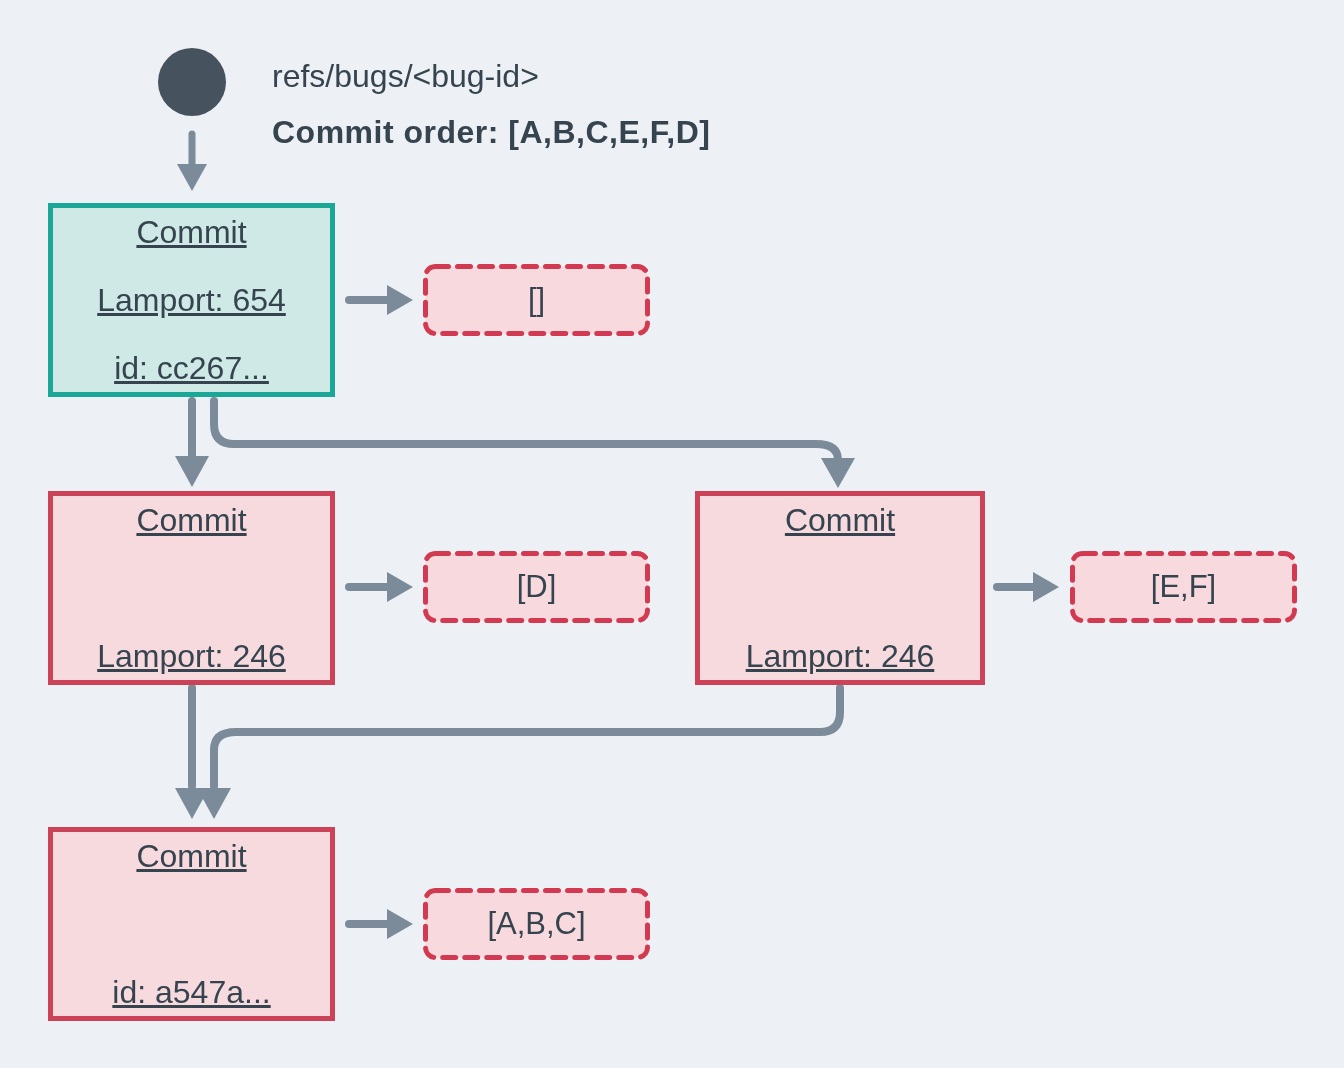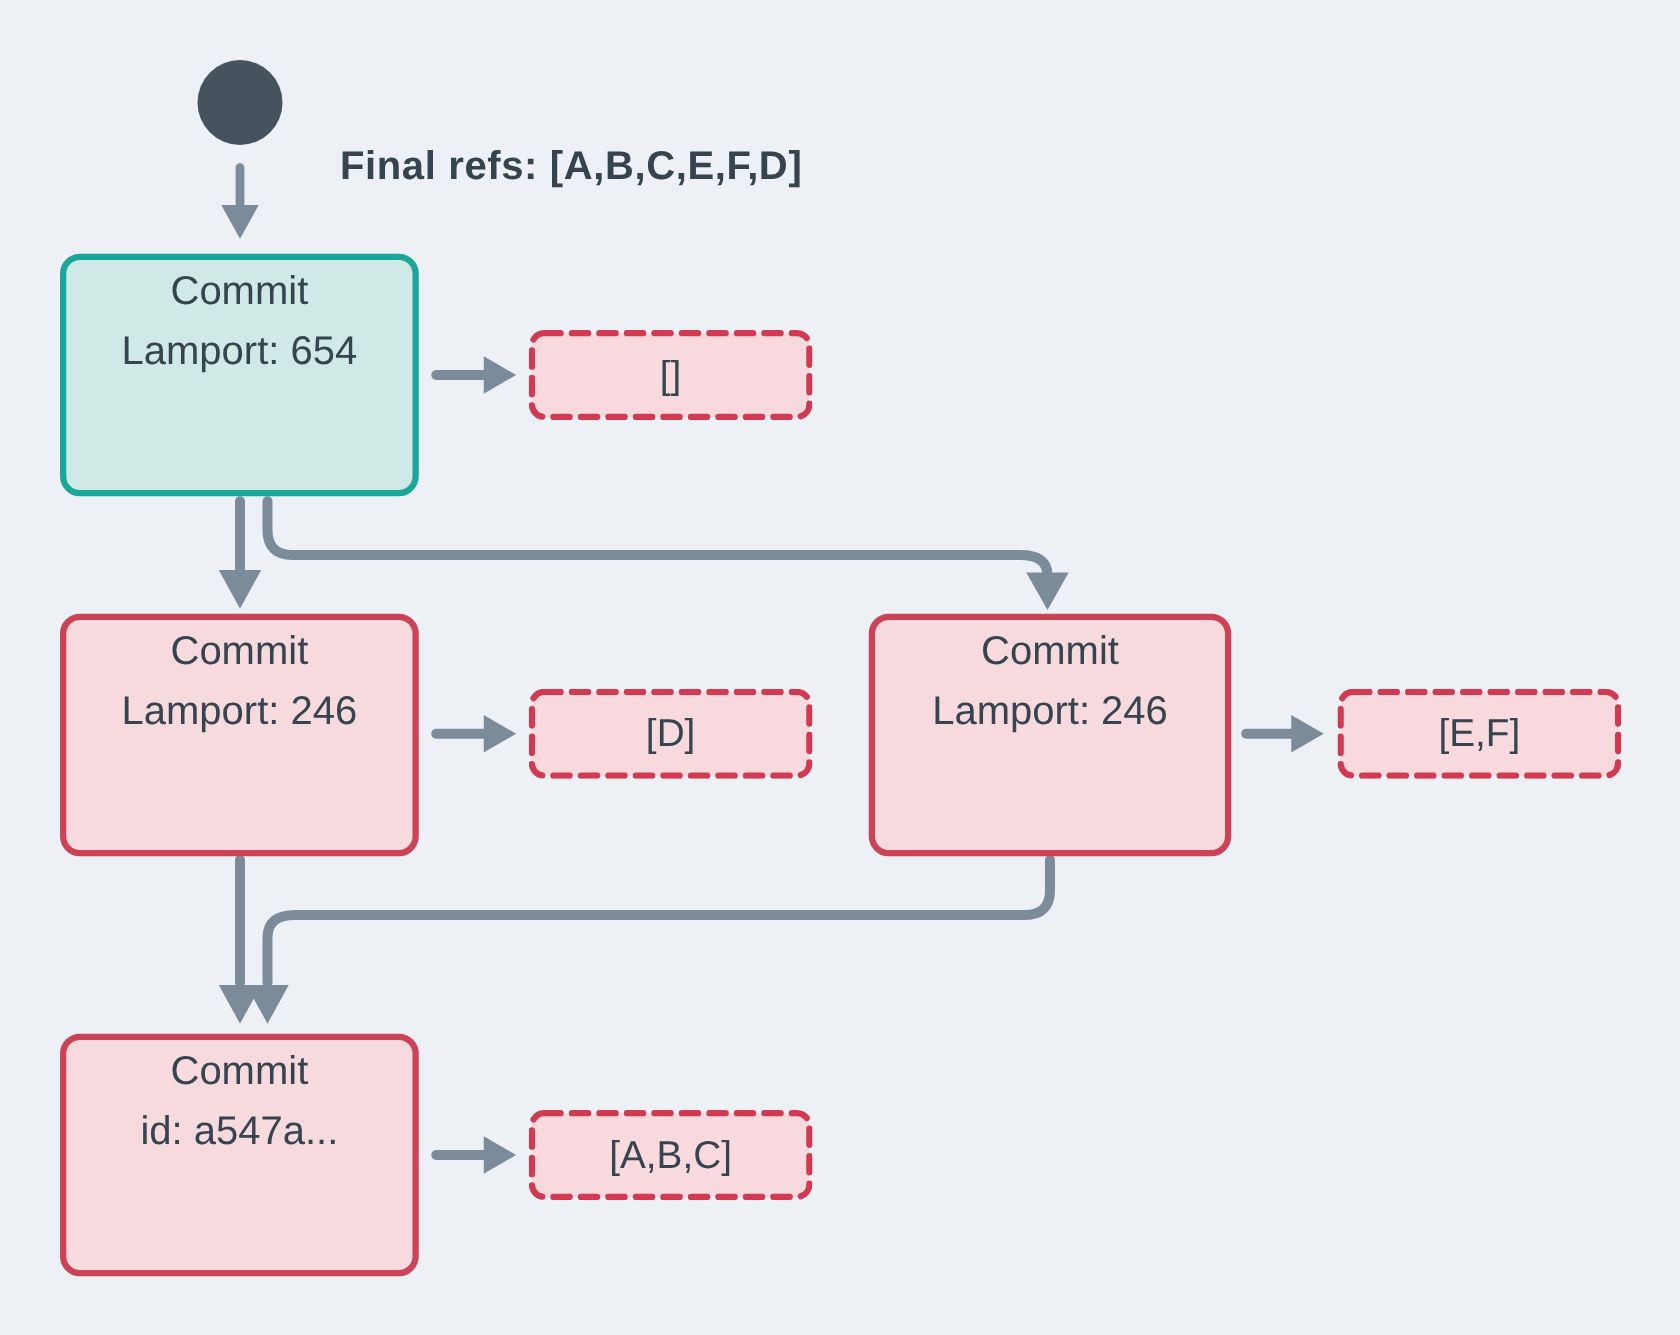--- a/index.html
+++ b/index.html
@@ -42,24 +42,25 @@
     font-size:32px;line-height:36px;font-weight:700;color:var(--text);
     white-space:nowrap;letter-spacing:0.5px;
   }
 
   .commit{
     position:absolute;
     box-sizing:border-box;
     width:287px;height:194px;
     border:5px solid var(--commit-border);
     background:var(--commit-fill);
-    border-radius:16px;
-    display:flex;flex-direction:column;justify-content:flex-start;align-items:center;
+    border-radius:0;
+    display:flex;flex-direction:column;justify-content:space-between;align-items:center;
     font-size:32px;line-height:48px;color:var(--text);
     text-align:center;
+    text-decoration:underline;
   }
   .commit.head{
     border-color:var(--head-border);
     background:var(--head-fill);
   }
   .commit .line{white-space:nowrap;}
 
   .ops{
     position:absolute;
     width:227px;height:72px;
@@ -116,25 +117,27 @@
       <path class="arrow-shaft" d="M840 688 V712 Q840 732 820 732 H236 Q214 732 214 750 V786"></path>
       <path class="arrow-head" d="M214 819 L197 788 L231 788 Z"></path>
     </g>
     <g>
       <line class="arrow-shaft" x1="349" y1="924" x2="388" y2="924"></line>
       <path class="arrow-head" d="M413 924 L387 909 L387 939 Z"></path>
     </g>
   </svg>
 
   <div class="ref-node"></div>
-  <div class="final-order">Final refs: [A,B,C,E,F,D]</div>
+  <div class="ref-label">refs/bugs/&lt;bug-id&gt;</div>
+  <div class="final-order">Commit order: [A,B,C,E,F,D]</div>
 
   <div class="commit head" style="left:48px;top:203px;">
     <div class="line">Commit</div>
     <div class="line">Lamport: 654</div>
+    <div class="line">id: cc267...</div>
   </div>
 
   <div class="commit" style="left:48px;top:491px;">
     <div class="line">Commit</div>
     <div class="line">Lamport: 246</div>
   </div>
 
   <div class="commit" style="left:695px;top:491px;width:290px;">
     <div class="line">Commit</div>
     <div class="line">Lamport: 246</div>

